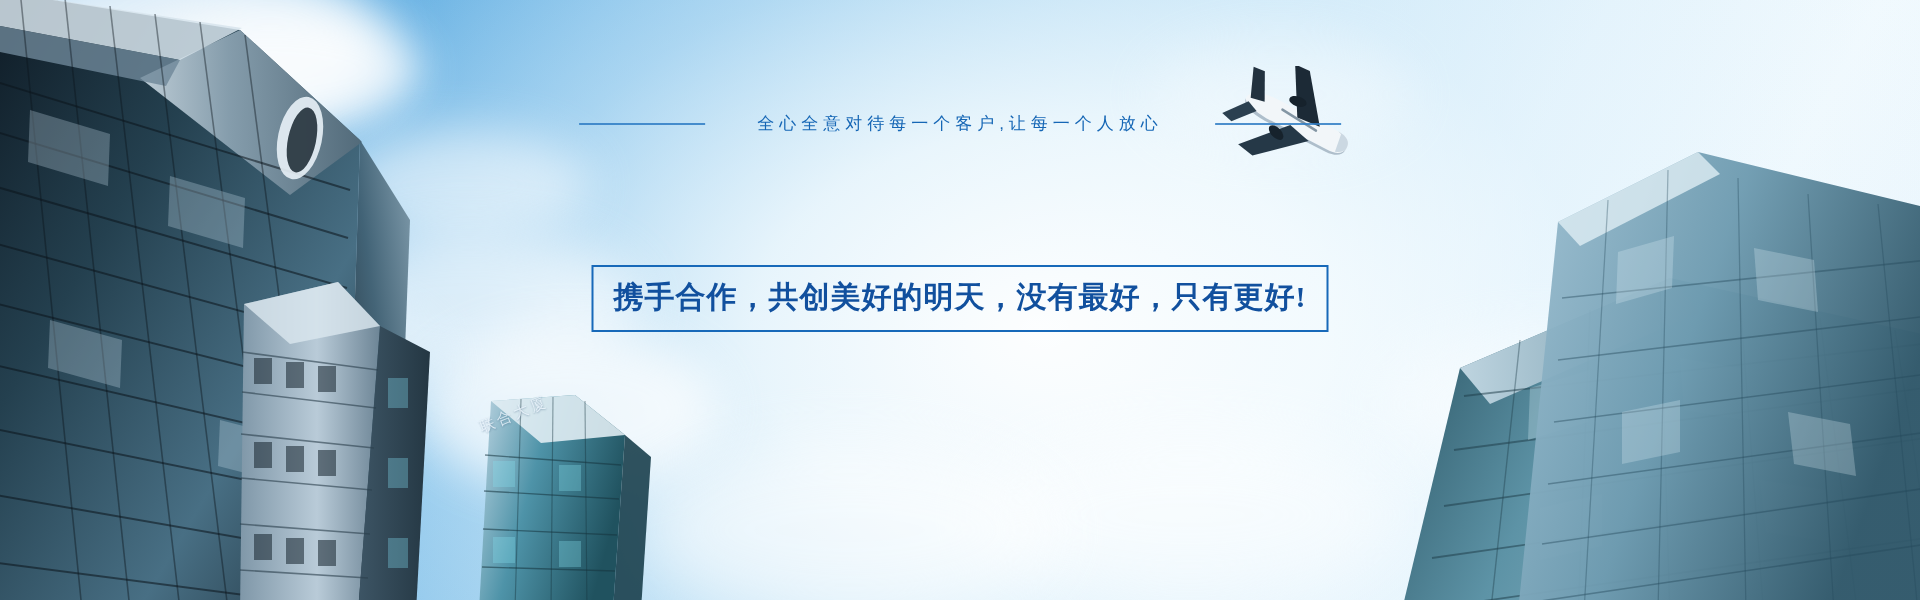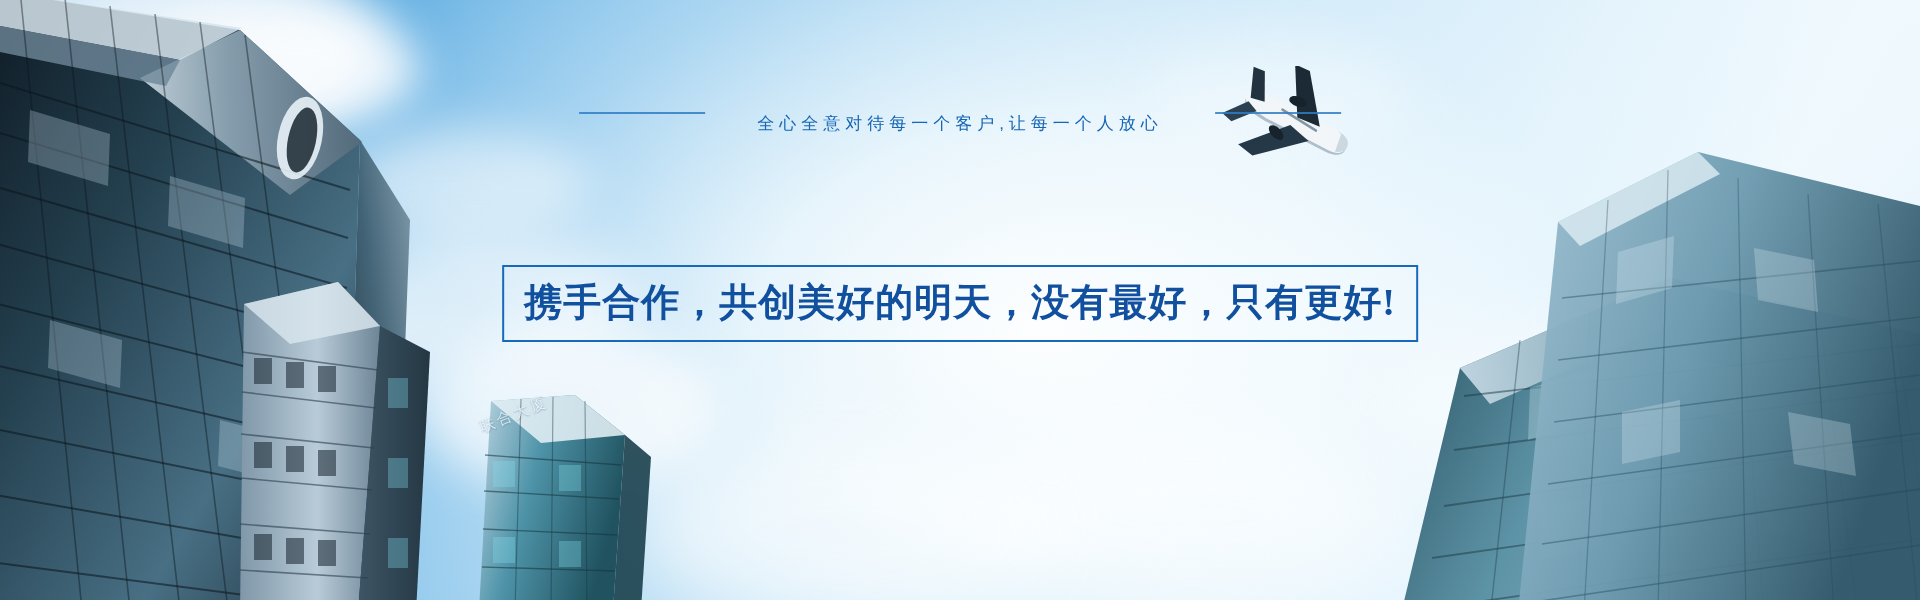--- a/index.html
+++ b/index.html
@@ -40,21 +40,21 @@
     left:0; top:0;
     width:1920px; height:600px;
     z-index:40;
   }
 
   .tagline-row {
     position:absolute;
     left:50%; top:112px;
     transform:translateX(-50%);
     display:flex;
-    align-items:flex-start;
+    align-items:center;
     gap:52px;
     white-space:nowrap;
   }
   .rule {
     display:block;
     width:126px;
     height:2px;
     background:#2f7dc4;
     opacity:.85;
   }
@@ -84,21 +84,21 @@
     position:absolute;
     left:50%; top:265px;
     transform:translateX(-50%);
     border:2px solid #1769b9;
     padding:10px 20px 12px 20px;
     white-space:nowrap;
     background:transparent;
   }
   .subtitle {
     font-family:"Liberation Serif", serif;
-    font-size:38px;
+    font-size:30px;
     font-weight:bold;
     letter-spacing:1px;
     color:#11509e;
     white-space:nowrap;
   }
 
   
   .plane {
     position:absolute;
     left:1222px; top:66px;

